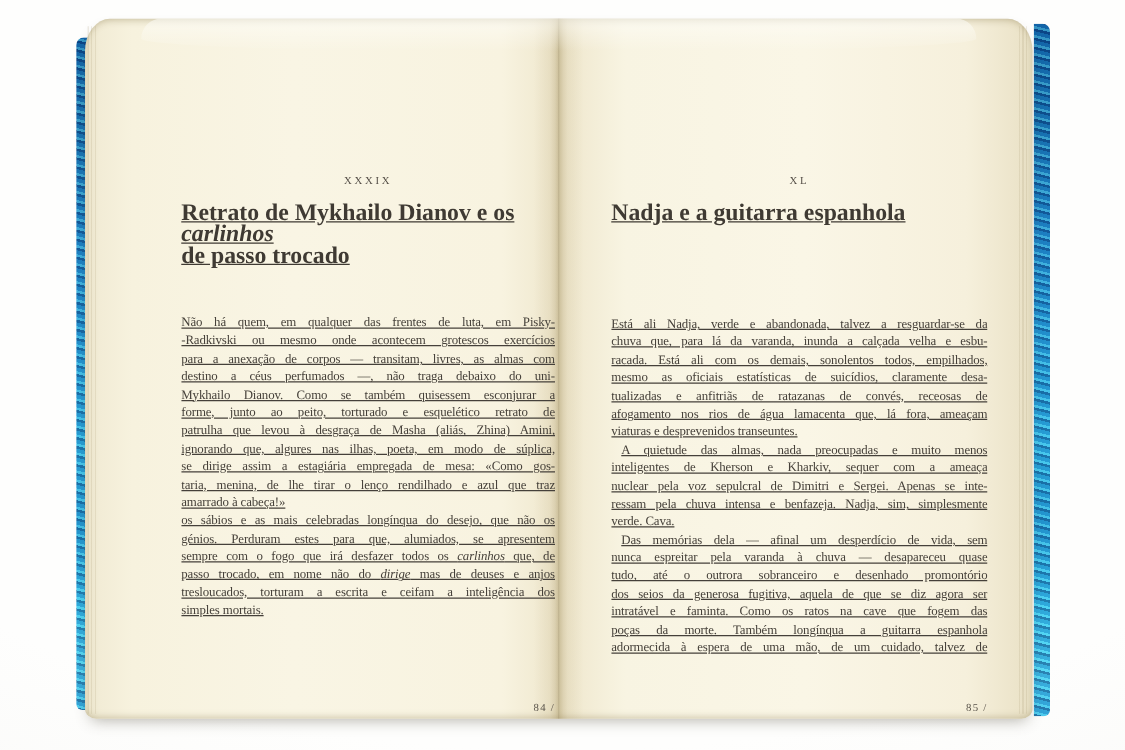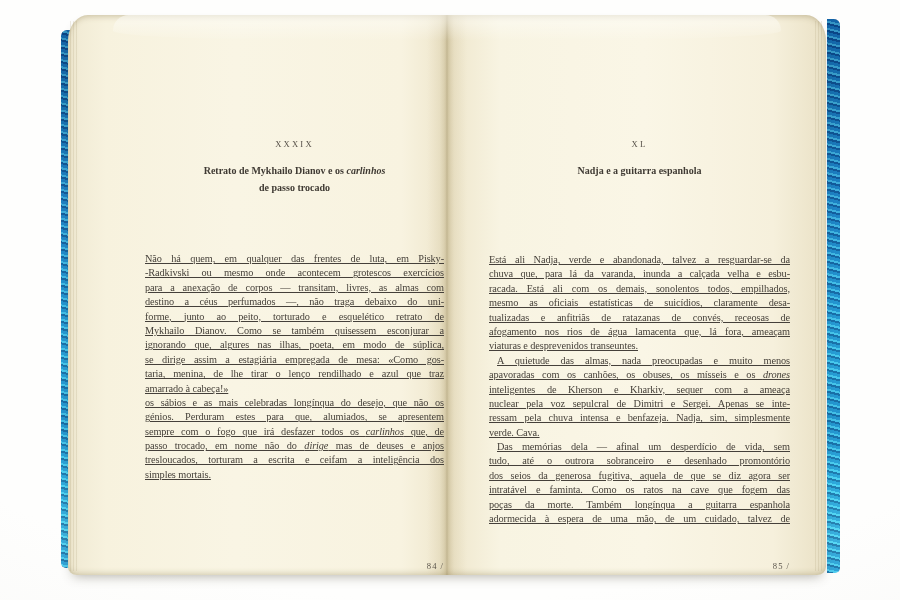--- a/index.html
+++ b/index.html
@@ -58,22 +58,22 @@
     background: linear-gradient(180deg, rgba(255,255,252,0.55), rgba(255,255,252,0)); }
 
   
   .page-text { position:absolute; z-index:3; top:120px; height:452px;
     color:#45403a; }
   .page-text.left-page  { left:85px;  width:299px; }
   .page-text.right-page { left:429px; width:301px; }
 
   .chapnum { padding-top:5px; text-align:center;
     font-size:8.6px; letter-spacing:2.2px; color:#544e46; }
-  .title { margin-top:13px; text-align:center;
-    font-size:10px; font-weight:700; line-height:17px; color:#3f3a33; }
+  .title { margin-top:13px; text-align:left;
+    font-size:19px; font-weight:700; line-height:17px; color:#3f3a33;text-decoration:underline; }
   .body { position:absolute; left:0; right:0; top:118px;text-decoration:underline; }
   .right-page .body { top:119px; }
 
   .line { font-size:10.3px; line-height:14.4px; height:14.4px; overflow:hidden;
     letter-spacing:-0.1px; text-align:justify; text-align-last:justify;
     color:#46413a; }
   .line.endline { text-align-last:left; }
   .line.indent  { text-indent:8px; }
   .line i { font-style:italic; }
 
@@ -99,22 +99,23 @@
       <div class="chapnum">XXXIX</div>
       <div class="title">
           <div>Retrato de Mykhailo Dianov e os <i>carlinhos</i></div>
           <div>de passo trocado</div>
         </div>
       <div class="body">
           <div class="line">Não há quem, em qualquer das frentes de luta, em Pisky-</div>
           <div class="line">-Radkivski ou mesmo onde acontecem grotescos exercícios</div>
           <div class="line">para a anexação de corpos — transitam, livres, as almas com</div>
           <div class="line">destino a céus perfumados —, não traga debaixo do uni-</div>
+          <div class="line">Mykhailo Dianov. Como se também quisessem esconjurar a</div>
           <div class="line">forme, junto ao peito, torturado e esquelético retrato de</div>
-          <div class="line">Mykhailo Dianov. Como se também quisessem esconjurar a</div>
+          <div class="line">patrulha que levou à desgraça de Masha (aliás, Zhina) Amini,</div>
           <div class="line">ignorando que, algures nas ilhas, poeta, em modo de súplica,</div>
           <div class="line">se dirige assim a estagiária empregada de mesa: «Como gos-</div>
           <div class="line">taria, menina, de lhe tirar o lenço rendilhado e azul que traz</div>
           <div class="line endline">amarrado à cabeça!»</div>
           <div class="line">os sábios e as mais celebradas longínqua do desejo, que não os</div>
           <div class="line">génios. Perduram estes para que, alumiados, se apresentem</div>
           <div class="line">sempre com o fogo que irá desfazer todos os <i>carlinhos</i> que, de</div>
           <div class="line">passo trocado, em nome não do <i>dirige</i> mas de deuses e anjos</div>
           <div class="line">tresloucados, torturam a escrita e ceifam a inteligência dos</div>
           <div class="line endline">simples mortais.</div>
@@ -129,26 +130,26 @@
         </div>
       <div class="body">
           <div class="line">Está ali Nadja, verde e abandonada, talvez a resguardar-se da</div>
           <div class="line">chuva que, para lá da varanda, inunda a calçada velha e esbu-</div>
           <div class="line">racada. Está ali com os demais, sonolentos todos, empilhados,</div>
           <div class="line">mesmo as oficiais estatísticas de suicídios, claramente desa-</div>
           <div class="line">tualizadas e anfitriãs de ratazanas de convés, receosas de</div>
           <div class="line">afogamento nos rios de água lamacenta que, lá fora, ameaçam</div>
           <div class="line endline">viaturas e desprevenidos transeuntes.</div>
           <div class="line indent">A quietude das almas, nada preocupadas e muito menos</div>
-          <div class="line">apavoradas com os canhões, os obuses, os mísseis e os <i>drones</i></div>
           <div class="line">inteligentes de Kherson e Kharkiv, sequer com a ameaça</div>
           <div class="line">nuclear pela voz sepulcral de Dimitri e Sergei. Apenas se inte-</div>
           <div class="line">ressam pela chuva intensa e benfazeja. Nadja, sim, simplesmente</div>
           <div class="line endline">verde. Cava.</div>
           <div class="line indent">Das memórias dela — afinal um desperdício de vida, sem</div>
+          <div class="line">nunca espreitar pela varanda à chuva — desapareceu quase</div>
           <div class="line">tudo, até o outrora sobranceiro e desenhado promontório</div>
           <div class="line">dos seios da generosa fugitiva, aquela de que se diz agora ser</div>
           <div class="line">intratável e faminta. Como os ratos na cave que fogem das</div>
           <div class="line">poças da morte. Também longínqua a guitarra espanhola</div>
           <div class="line">adormecida à espera de uma mão, de um cuidado, talvez de</div>
         </div>
       <div class="folio">85 /</div>
     </div>
   </div>
 </div>

